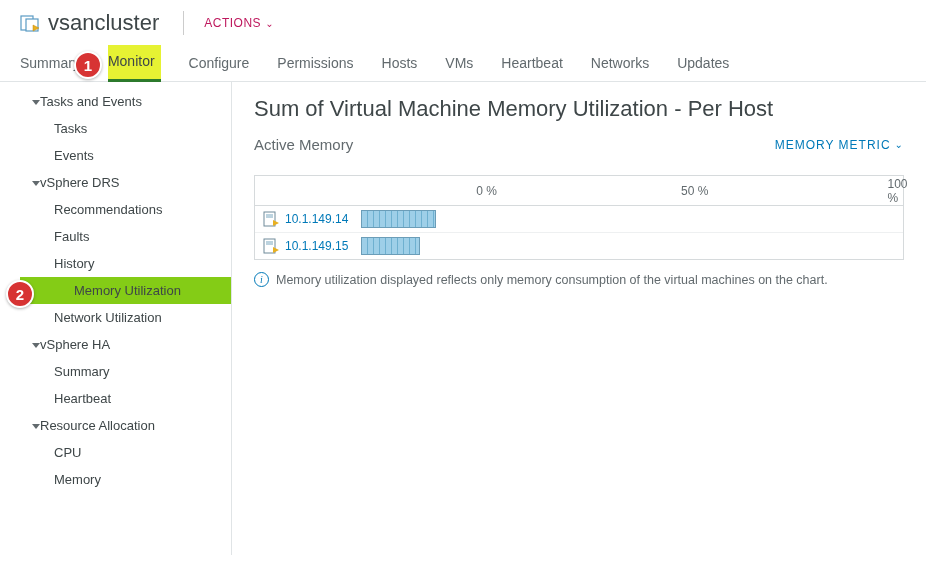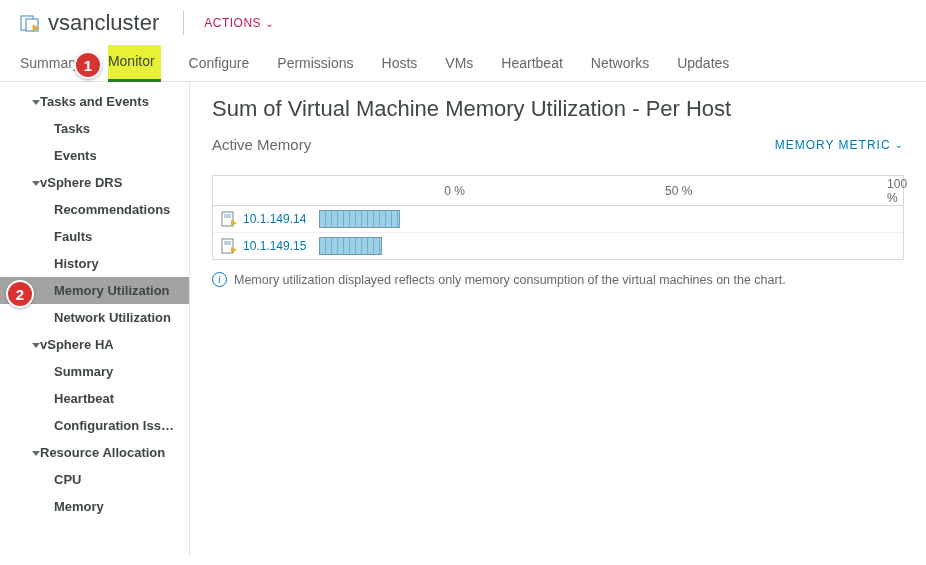--- a/index.html
+++ b/index.html
@@ -70,26 +70,25 @@
     background: #e6f233;
     padding-right: 6px;
     border-bottom: 3px solid #2c7a2c;
     margin-bottom: -1px;
   }
   .body {
     display: flex;
     height: calc(100% - 92px);
   }
   .sidebar {
-    width: 190px;
+    width: 232px;
     border-right: 1px solid #e0e4e6;
     overflow-y: auto;
     padding: 6px 0;
     position: relative;
-    font-weight: bold;
   }
   .sidebar::-webkit-scrollbar { width: 10px; }
   .sidebar::-webkit-scrollbar-track { background: #f0f0f0; }
   .sidebar::-webkit-scrollbar-thumb { background: #b8b8b8; }
   .sb-group {
     padding: 6px 12px 6px 26px;
     font-size: 13px;
     color: #3e4648;
     cursor: pointer;
     display: flex;
@@ -105,21 +104,22 @@
   .sb-item {
     padding: 6px 12px 6px 54px;
     font-size: 13px;
     color: #3e4648;
     cursor: pointer;
     white-space: nowrap;
     overflow: hidden;
     text-overflow: ellipsis;
   }
   .sb-item.highlight {
-    background: #a3a3a3;
+    background: #84cc16;
+    margin-left: 20px;
   }
   .caret-svg {
     width: 8px;
     height: 8px;
     fill: #626a6e;
   }
   .main {
     flex: 1;
     padding: 14px 22px;
     overflow: auto;
@@ -306,21 +306,20 @@
     <div class="sb-item highlight">Memory Utilization</div>
     <div class="sb-item">Network Utilization</div>
     <div class="sb-group">
       <span class="caret"><svg class="caret-svg" viewBox="0 0 8 8">
             <polygon points="0,2 8,2 4,7"></polygon>
           </svg></span>
       <span class="sb-group-label">vSphere HA</span>
     </div>
     <div class="sb-item">Summary</div>
     <div class="sb-item">Heartbeat</div>
-    <div class="sb-item">Configuration Issues</div>
     <div class="sb-group">
       <span class="caret"><svg class="caret-svg" viewBox="0 0 8 8">
             <polygon points="0,2 8,2 4,7"></polygon>
           </svg></span>
       <span class="sb-group-label">Resource Allocation</span>
     </div>
     <div class="sb-item">CPU</div>
     <div class="sb-item">Memory</div>
 
   </div>

